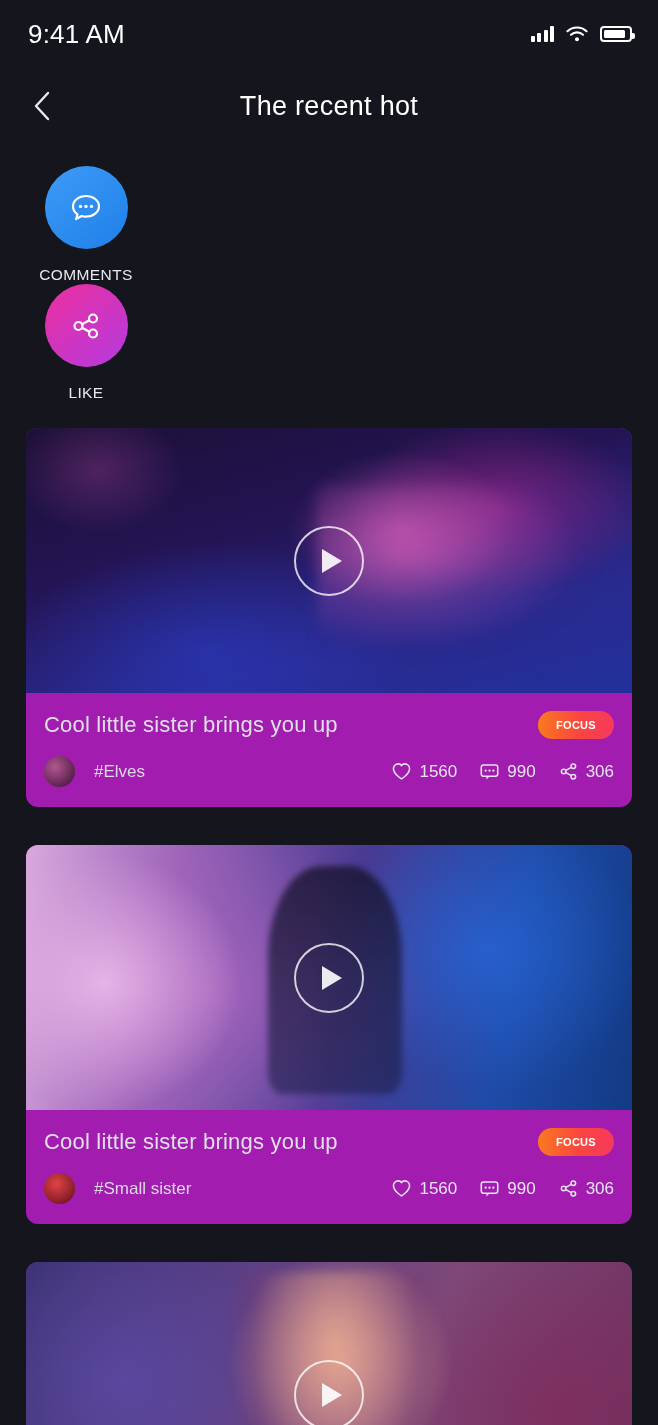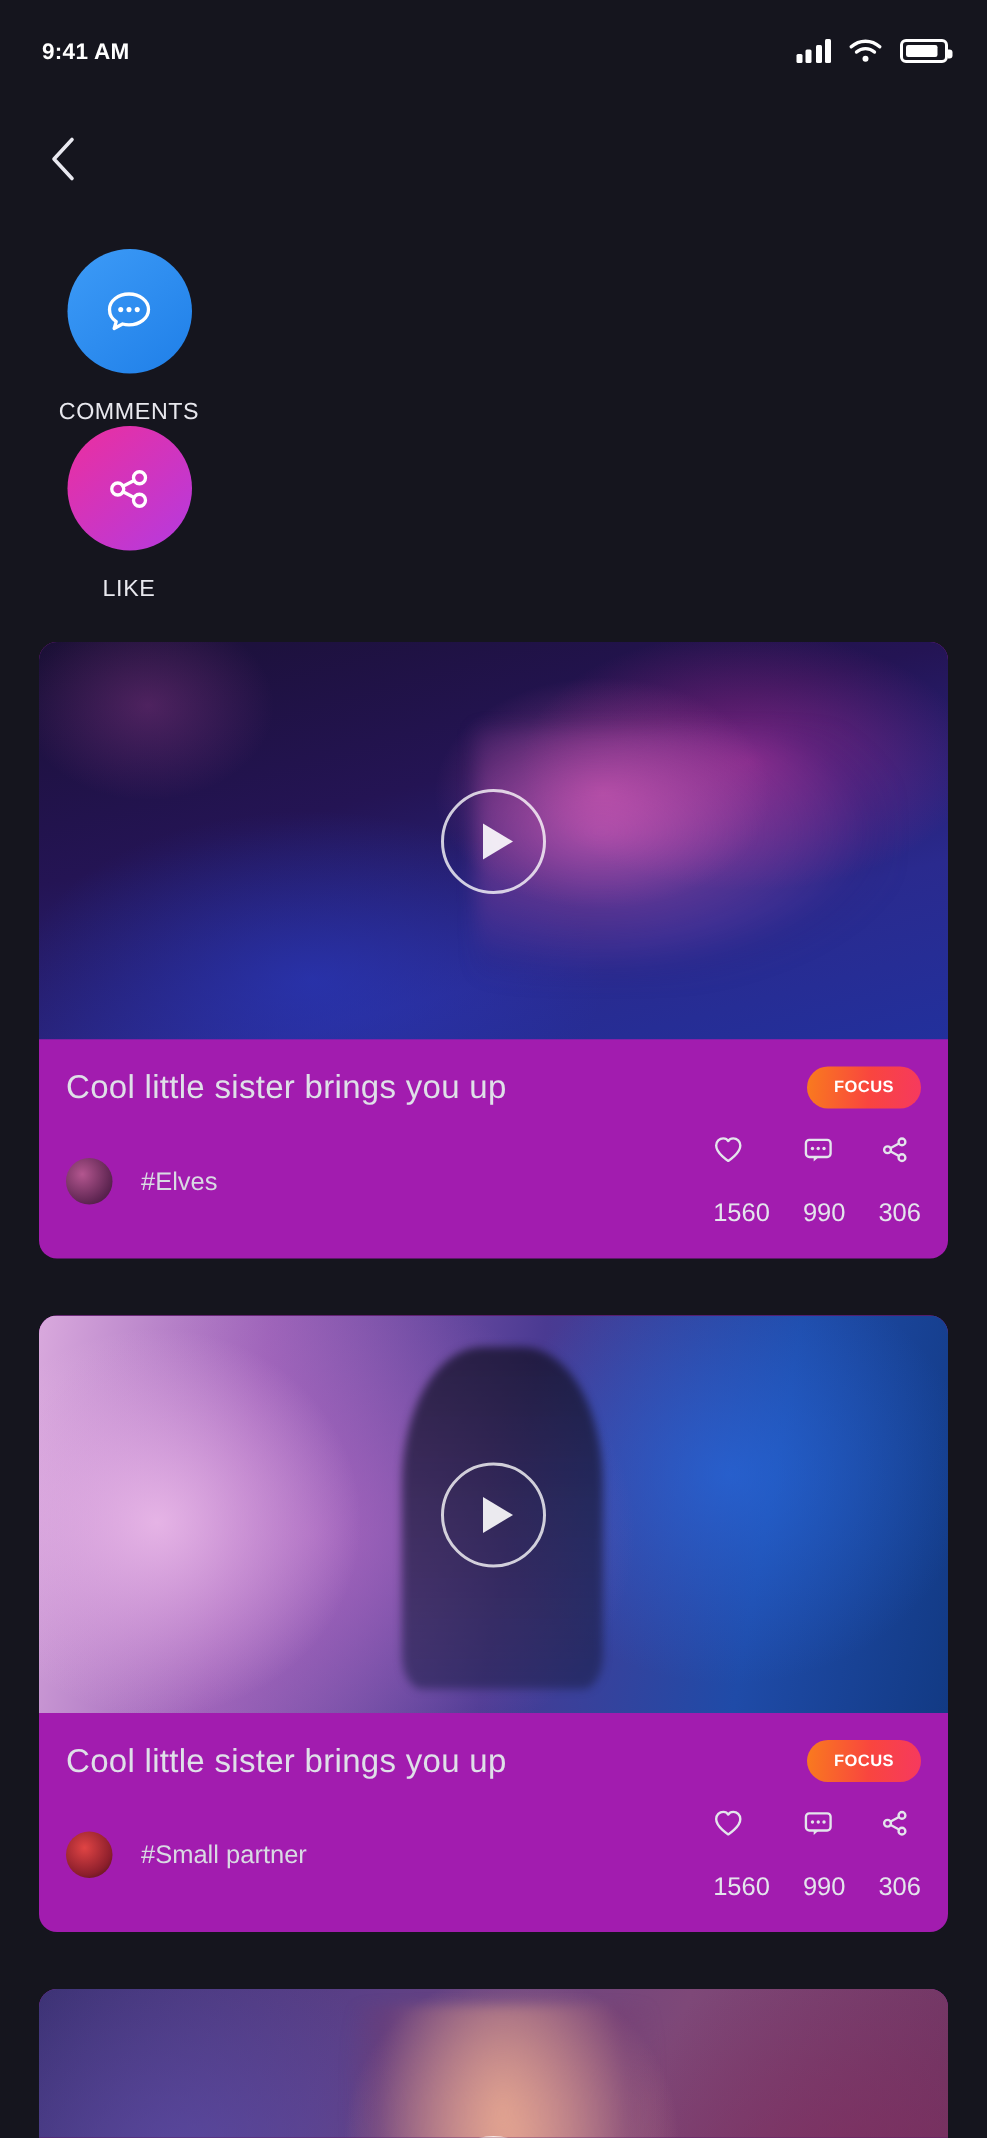--- a/index.html
+++ b/index.html
@@ -9,21 +9,21 @@
     font-family:"Liberation Sans", sans-serif;
     overflow:hidden;
   }
   body { position:relative; }
 
   
   .statusbar {
     height:68px; display:flex; align-items:center;
     justify-content:space-between; padding:0 26px 0 28px;
   }
-  .clock { color:#fff; font-size:15px; font-weight:bold; letter-spacing:.2px; }
+  .clock { color:#fff; font-size:26px; font-weight:normal; letter-spacing:.2px; }
   .status-icons { display:flex; align-items:center; gap:12px; }
   .signal { display:flex; align-items:flex-end; gap:2.5px; height:16px; }
   .signal i { width:4px; background:#fff; border-radius:1px; display:block; }
   .signal i:nth-child(1){ height:6px; }
   .signal i:nth-child(2){ height:9px; }
   .signal i:nth-child(3){ height:12px; }
   .signal i:nth-child(4){ height:16px; }
   .wifi { width:22px; height:16px; position:relative; }
   .battery {
     width:32px; height:16px; border:2px solid #fff; border-radius:4px;
@@ -140,21 +140,21 @@
   }
   .card-bottom {
     display:flex; align-items:center; justify-content:space-between; margin-top:17px;
   }
   .author { display:flex; align-items:center; gap:19px; cursor:pointer; }
   .avatar { width:31px; height:31px; border-radius:50%; }
   .avatar-1 { background:radial-gradient(circle at 35% 35%,#b3568f,#5c2450 70%,#3a1636); }
   .avatar-2 { background:radial-gradient(circle at 40% 35%,#e04444,#8d1f2c 65%,#3a1018); }
   .author-name { color:#d9dae3; font-size:17px; }
   .stats { display:flex; align-items:center; gap:22px; }
-  .stat { display:flex; align-items:flex-start; gap:22px; cursor:pointer;flex-direction:column; }
+  .stat { display:flex; align-items:flex-end; gap:7px; cursor:pointer; }
   .stat-val { color:#e4e5ec; font-size:17px; }
 
   svg { display:block; }
 </style>
 </head>
 <body>
 
 <div class="statusbar">
   <div class="clock">9:41 AM</div>
   <div class="status-icons">
@@ -178,20 +178,21 @@
 </div>
 
 <div class="navbar">
   <div class="back-btn">
     <span>
       <svg width="18" height="30" viewBox="0 0 18 30">
         <path d="M15 2 L3 15 L15 28" stroke="#e9e9f0" stroke-width="2.4" fill="none" stroke-linecap="round" stroke-linejoin="round"></path>
       </svg>
     </span>
   </div>
+  <div class="page-title">The recent hot</div>
 </div>
 
 <div class="actions">
 
   <div class="action">
     <div class="action-circle c-comments">
       <span>
         <svg width="40" height="40" viewBox="0 0 40 40">
           <path d="M20 8c7.2 0 13 4.6 13 10.3S27.2 28.6 20 28.6c-1.5 0-3-.2-4.3-.6l-5.6 3 1.4-4.6C8.6 24.5 7 21.6 7 18.3 7 12.6 12.8 8 20 8z" fill="none" stroke="#fff" stroke-width="2.2" stroke-linejoin="round"></path>
           <circle cx="14.5" cy="18.4" r="1.7" fill="#fff"></circle>
@@ -287,21 +288,21 @@
       </div>
     </div>
     <div class="card-body">
       <div class="card-top">
         <div class="card-title">Cool little sister brings you up</div>
         <div class="focus-badge">FOCUS</div>
       </div>
       <div class="card-bottom">
         <div class="author">
           <div class="avatar avatar-2"></div>
-          <div class="author-name">#Small partner</div>
+          <div class="author-name">#Small sister</div>
         </div>
         <div class="stats">
           <div class="stat">
             <span>
               <svg width="21" height="21" viewBox="0 0 24 24">
                 <path d="M12 20.5S2.8 14.8 2.8 8.8C2.8 5.6 5.3 3.3 8.2 3.3c1.8 0 3.2 1 3.8 2.1.6-1.1 2-2.1 3.8-2.1 2.9 0 5.4 2.3 5.4 5.5 0 6-9.2 11.7-9.2 11.7z" fill="none" stroke="#e4e5ec" stroke-width="1.8" stroke-linejoin="round"></path>
               </svg>
             </span>
             <span class="stat-val">1560</span>
           </div>

